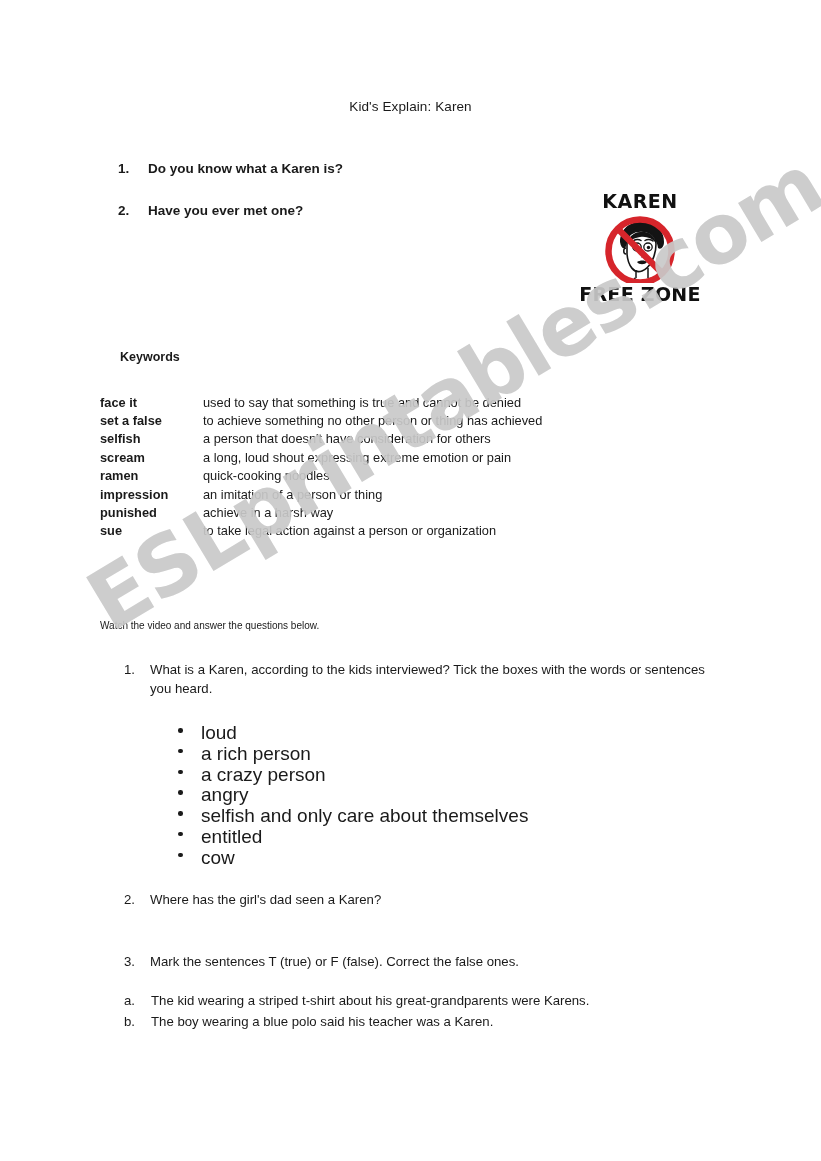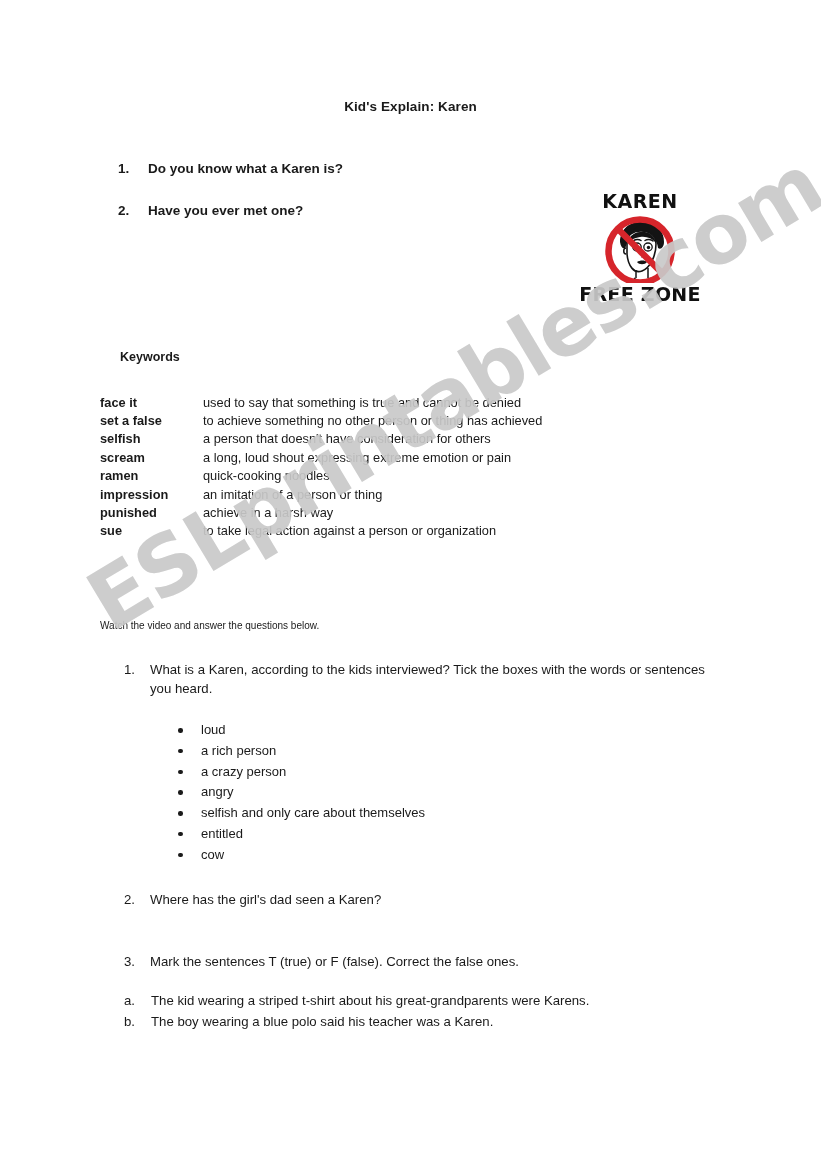--- a/index.html
+++ b/index.html
@@ -53,21 +53,21 @@
     height: 1161px;
   }
   .abs { position: absolute; }
 
   #page-title {
     left: 0;
     top: 99px;
     width: 821px;
     text-align: center;
     font-size: 13.5px;
-    font-weight: 700;
+    font-weight: 400;
     letter-spacing: 0.1px;
   }
 
   
   #intro-list {
     left: 118px;
     top: 160px;
     width: 480px;
   }
   .intro-row {
@@ -138,21 +138,21 @@
   #tick-list {
     left: 176px;
     top: 723px;
     width: 420px;
     margin: 0;
     padding: 0;
     list-style: none;
   }
   #tick-list li {
     position: relative;
-    font-size: 13px;
+    font-size: 19px;
     line-height: 1.0;
     height: 20.8px;
     padding-left: 25px;
   }
   #tick-list li::before {
     content: "";
     position: absolute;
     left: 2px;
     top: 5px;
     width: 4.5px;

